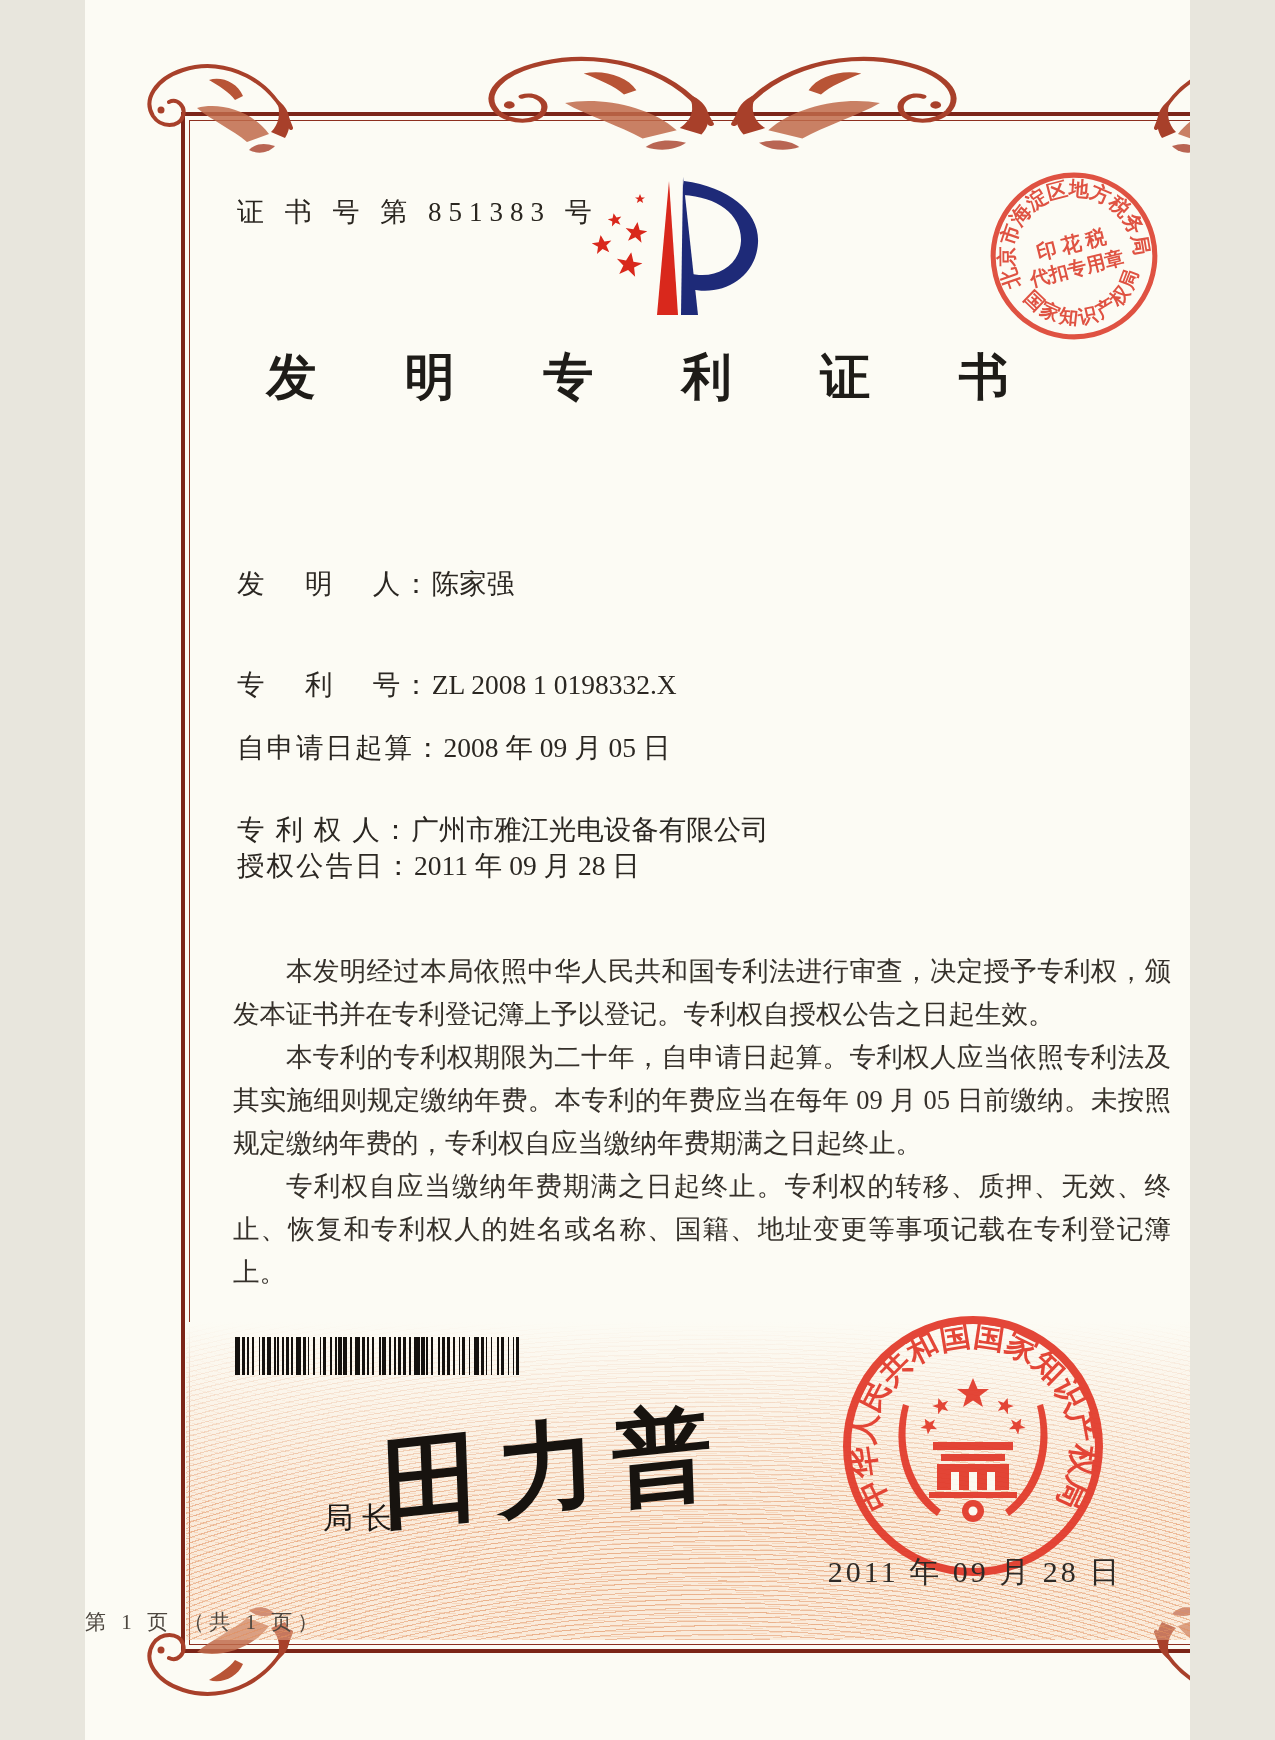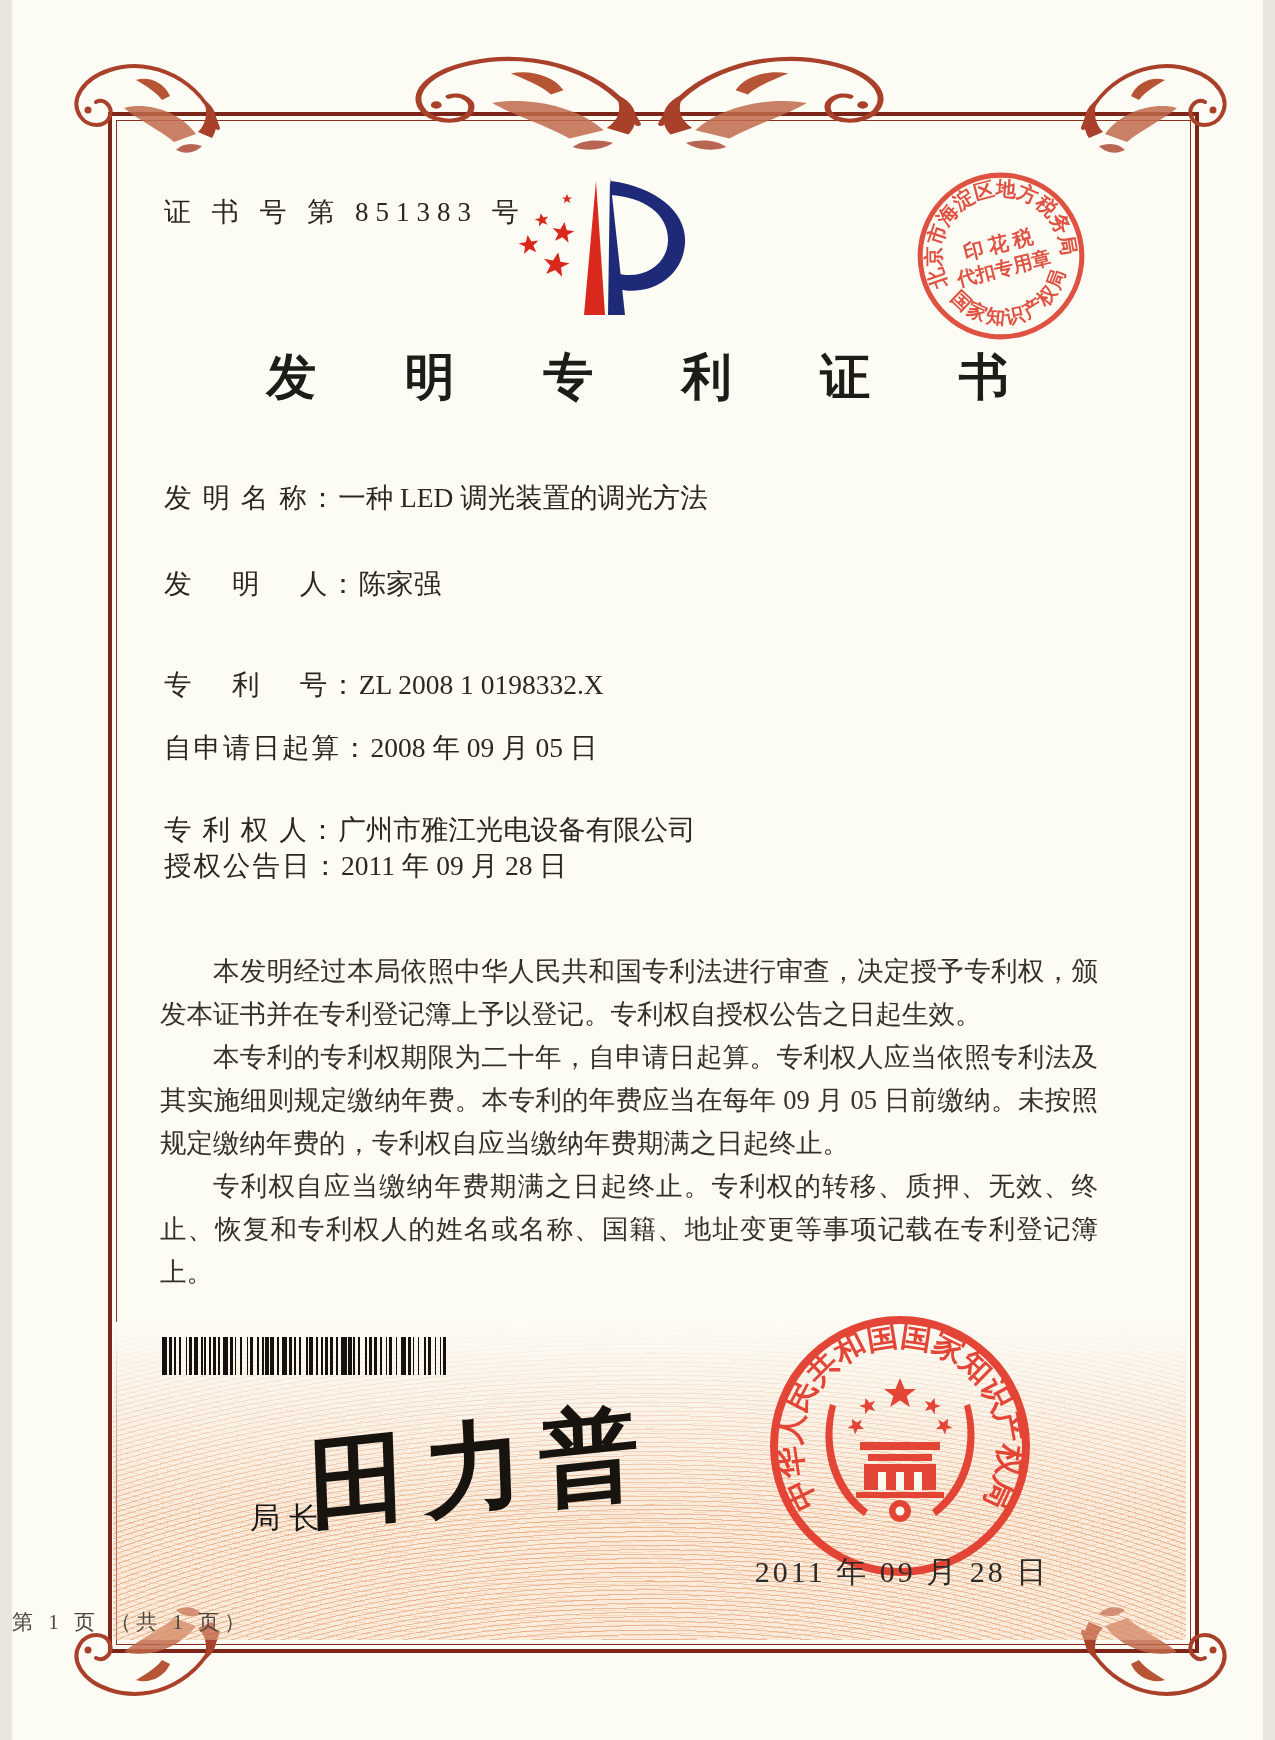--- a/index.html
+++ b/index.html
@@ -1,17 +1,17 @@
 <!DOCTYPE html>
 <html><head>
 <meta charset="utf-8">
 <style>
   html,body{margin:0;padding:0;background:#e8e6dd;}
   .page{
-    position:relative; width:1251px; height:1740px; margin:0 auto;
+    position:relative; width:1105px; height:1740px; margin:0 auto;
     background:#fcfbf4;
     font-family:"Liberation Serif","DejaVu Serif",serif;
     overflow:hidden; color:#2b2823;
   }
   
   .frame-outer{position:absolute;left:96px;top:112px;width:1083px;height:1533px;
     border:4px solid #7c2518;}
   .frame-inner{position:absolute;inset:4px;border:1px solid #8d2f1f;}
   .ornament{position:absolute;pointer-events:none;}
   
@@ -118,23 +118,20 @@
     </text>
     <text font-size="19" font-weight="bold" fill="#dd4433">
       <textPath href="#tsBot" xlink:href="#tsBot" startOffset="8" textLength="145" lengthAdjust="spacing">国家知识产权局</textPath>
     </text>
     <text x="95" y="90" text-anchor="middle" font-size="20" font-weight="bold" fill="#dd4433">印 花 税</text>
     <text x="95" y="114" text-anchor="middle" font-size="19" font-weight="bold" fill="#dd4433">代扣专用章</text>
   </svg>
 
   <div class="title">发 明 专 利 证 书</div>
 
-  <div class="field f0">
-    <span class="lbl">发 明 名 称：</span><span>一种 LED 调光装置的调光方法</span>
-  </div>
   <div class="field f1">
     <span class="lbl">发　 明　 人：</span><span>陈家强</span>
   </div>
   <div class="field f2">
     <span class="lbl">专　 利　 号：</span><span>ZL 2008 1 0198332.X</span>
   </div>
   <div class="field f3">
     <span class="lbl">自申请日起算：</span><span>2008 年 09 月 05 日</span>
   </div>
   <div class="field f4">

